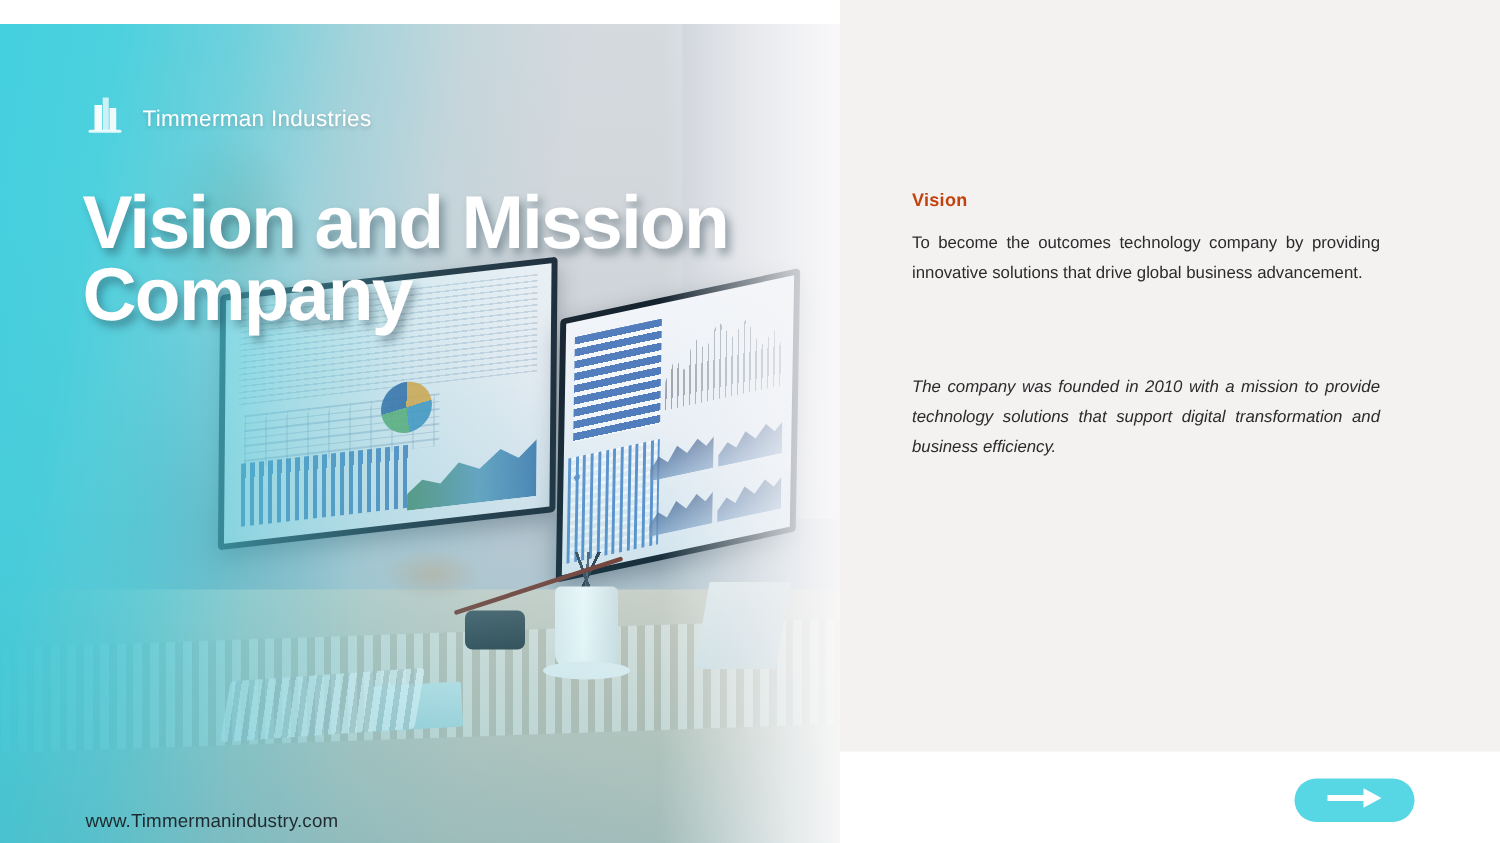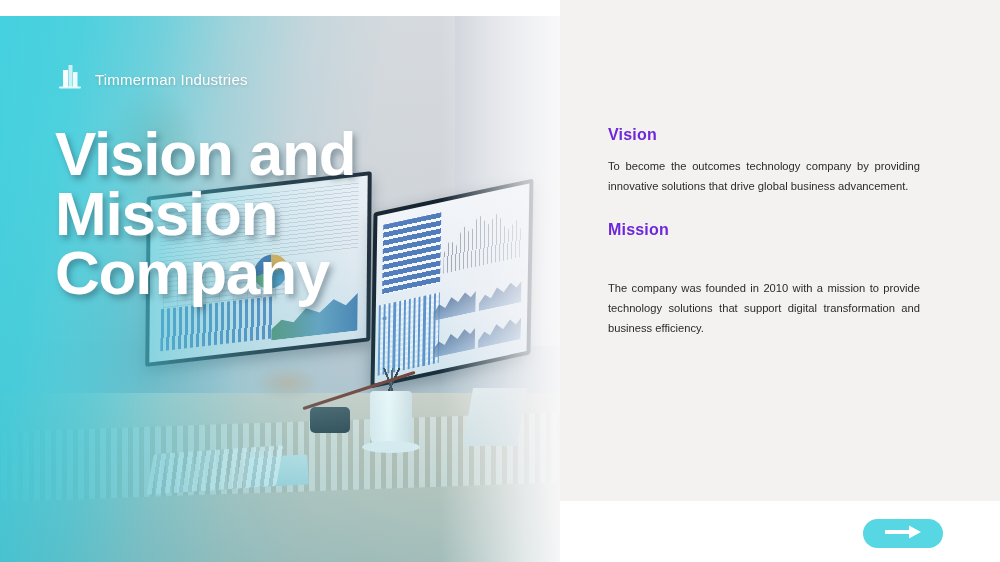--- a/index.html
+++ b/index.html
@@ -277,21 +277,21 @@
     letter-spacing: .2px;
     text-shadow: 0 1px 3px rgba(0,0,0,.18);
   }
 
   .slide-title {
     position: absolute;
     left: 55px; top: 108px;
     width: 460px;
     z-index: 6;
     color: #ffffff;
-    font-size: 62px;
+    font-size: 50px;
     font-weight: bold;
     line-height: .96;
     letter-spacing: -1.2px;
     text-shadow: 3px 4px 6px rgba(35,60,75,.42);
   }
 
   .site-url {
     position: absolute;
     left: 57px; top: 524px;
     z-index: 6;
@@ -314,34 +314,34 @@
     background: #f4f1f1;
   }
   .content {
     position: absolute;
     left: 48px; top: 126px;
     width: 312px;
   }
   .block { margin-bottom: 24px; }
   .block:last-child { margin-bottom: 0; }
   .block-title {
-    color: #6d28d9;
-    font-size: 16px;
+    color: #c2410c;
+    font-size: 12px;
     font-weight: bold;
     margin: 0 0 13px 0;
     letter-spacing: .2px;
   }
   .block-body {
     color: #2b2b2b;
     font-size: 11.2px;
     line-height: 1.78;
     text-align: justify;
     margin: 0;
   }
-  .block.spaced { margin-top: 40px; }
+  .block.spaced { margin-top: 56px; font-style: italic; }
 
   .cta {
     position: absolute;
     left: 303px; top: 519px;
     width: 80px; height: 29px;
     background: #56d7e3;
     border-radius: 15px;
     border: none;
     padding: 0;
     cursor: pointer;
@@ -408,34 +408,34 @@
           <rect x="11.5" y="3" width="4" height="22" fill="#ffffff" opacity=".72"></rect>
           <rect x="16" y="10" width="4.5" height="15" fill="#ffffff" opacity=".9"></rect>
           <rect x="2" y="24.5" width="22" height="2" rx="1" fill="#ffffff" opacity=".85"></rect>
         </svg>
       </span>
       <span class="brand-name">Timmerman Industries</span>
     </div>
 
     <div class="slide-title">Vision and Mission Company</div>
 
+    <div class="site-url">www.Timmermanindustry.com</div>
   </div>
 
   <div class="right-panel">
     <div class="right-card"></div>
 
     <div class="content">
 
       <div class="block">
         <p class="block-title">Vision</p>
         <p class="block-body">To become the outcomes technology company by providing innovative solutions that drive global business advancement.</p>
       </div>
 
       <div class="block">
-        <p class="block-title">Mission</p>
       </div>
 
       <div class="block spaced">
         <p class="block-body">The company was founded in 2010 with a mission to provide technology solutions that support digital transformation and business efficiency.</p>
       </div>
 
     </div>
 
     <button class="cta">
       <span>

